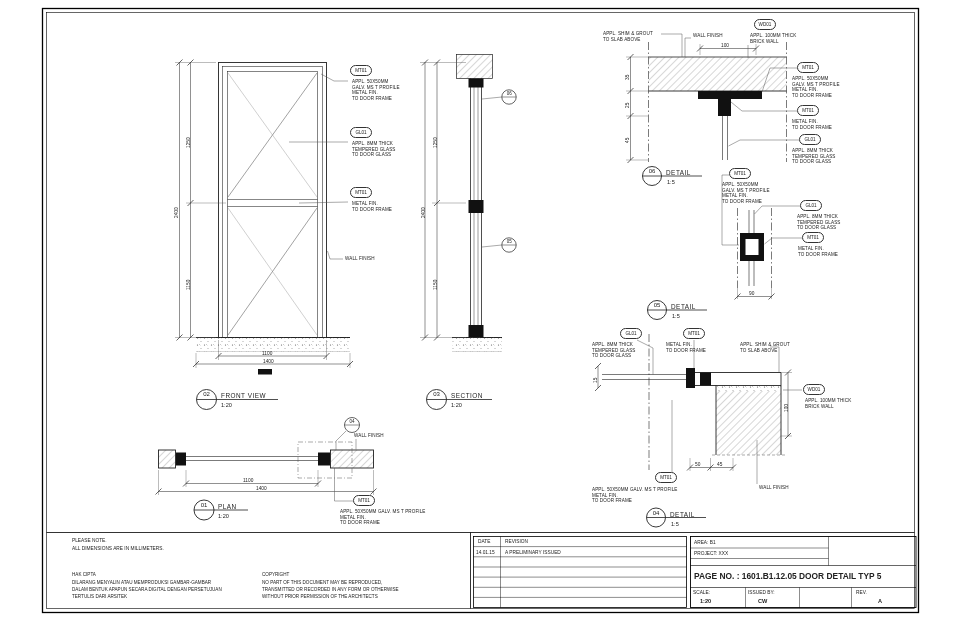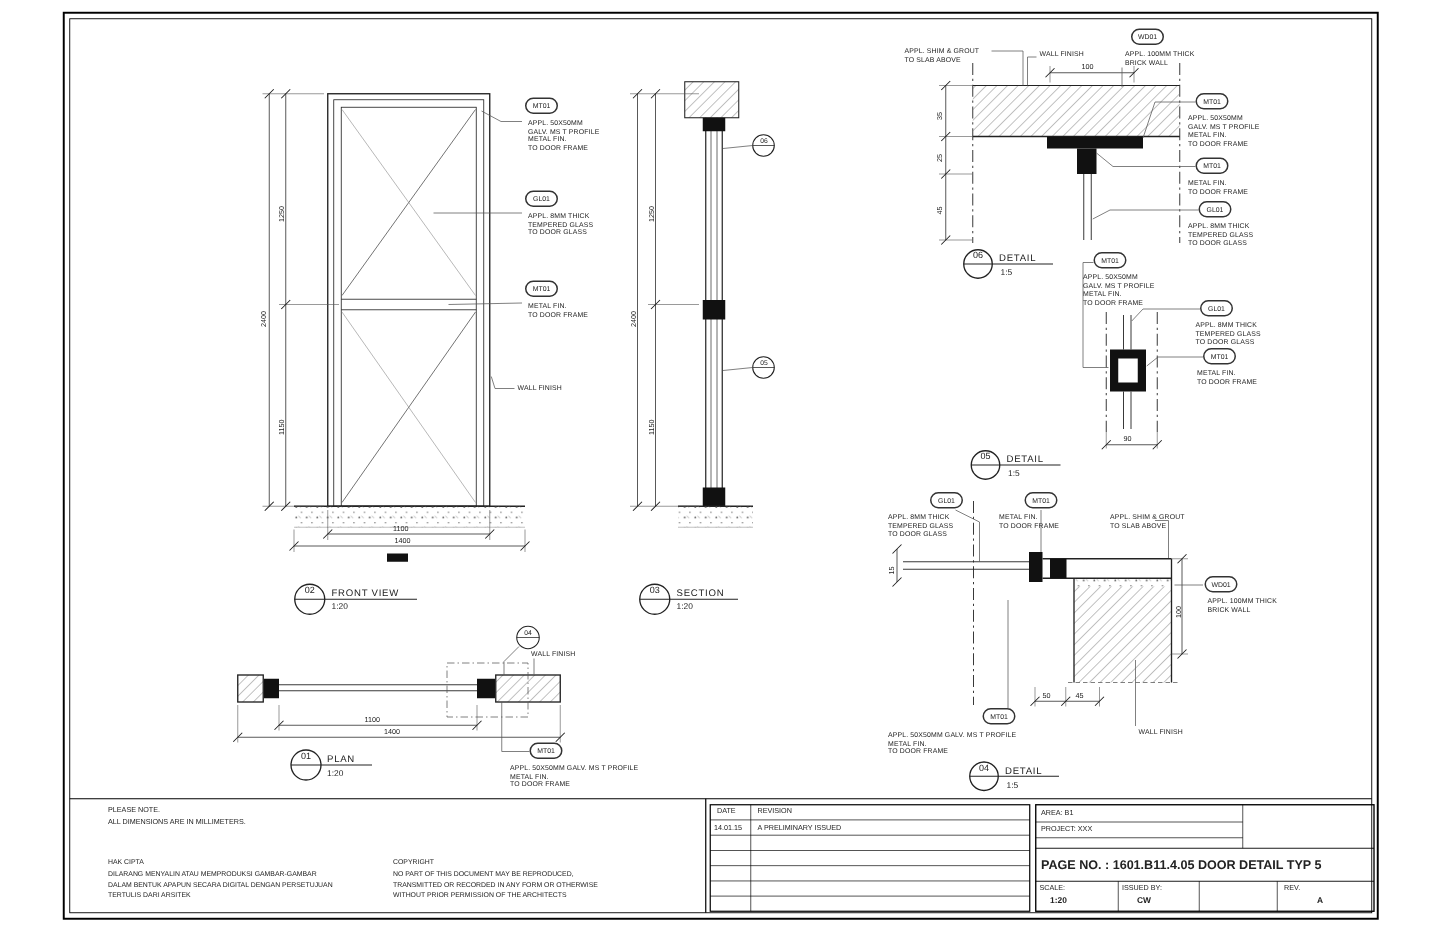--- a/index.html
+++ b/index.html
@@ -451,21 +451,21 @@
 <div class="lbl t46" style="left:262px;top:579.5px">NO PART OF THIS DOCUMENT MAY BE REPRODUCED,</div>
 <div class="lbl t46" style="left:262px;top:586.5px">TRANSMITTED OR RECORDED IN ANY FORM OR OTHERWISE</div>
 <div class="lbl t46" style="left:262px;top:593.5px">WITHOUT PRIOR PERMISSION OF THE ARCHITECTS</div>
 
 <div class="tb" style="left:478px;top:539px">DATE</div>
 <div class="tb" style="left:505px;top:539px">REVISION</div>
 <div class="tb" style="left:476px;top:549.5px">14.01.15</div>
 <div class="tb" style="left:505px;top:549.5px">A    PRELIMINARY ISSUED</div>
 <div class="tb" style="left:694px;top:539.5px">AREA: B1</div>
 <div class="tb" style="left:694px;top:550.5px">PROJECT: XXX</div>
-<div class="pageno" style="left:694px;top:571px">PAGE NO. : 1601.B11.4.05 DOOR DETAIL TYP 5</div>
+<div class="pageno" style="left:694px;top:571px">PAGE NO. : 1601.B1.12.05 DOOR DETAIL TYP 5</div>
 <div class="tb" style="left:693px;top:589.5px">SCALE:</div>
 <div class="tb big" style="left:700px;top:598px">1:20</div>
 <div class="tb" style="left:748px;top:589.5px">ISSUED BY:</div>
 <div class="tb big" style="left:758px;top:598px">CW</div>
 <div class="tb" style="left:856px;top:589.5px">REV.</div>
 <div class="tb big" style="left:878px;top:598px">A</div>
 
 </div>
 
 </body></html>

